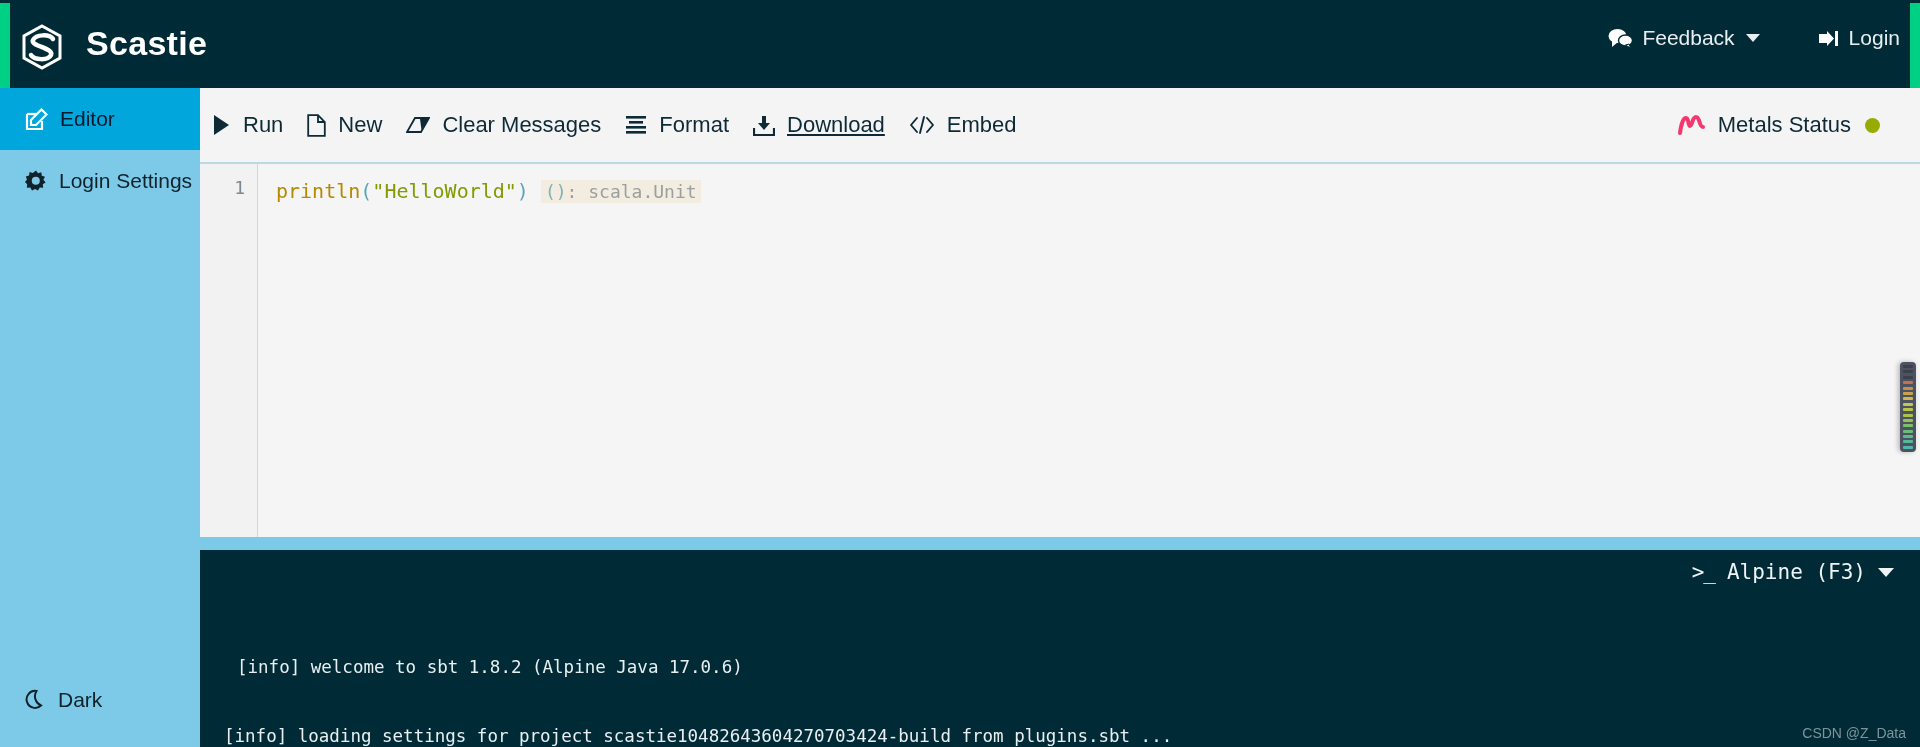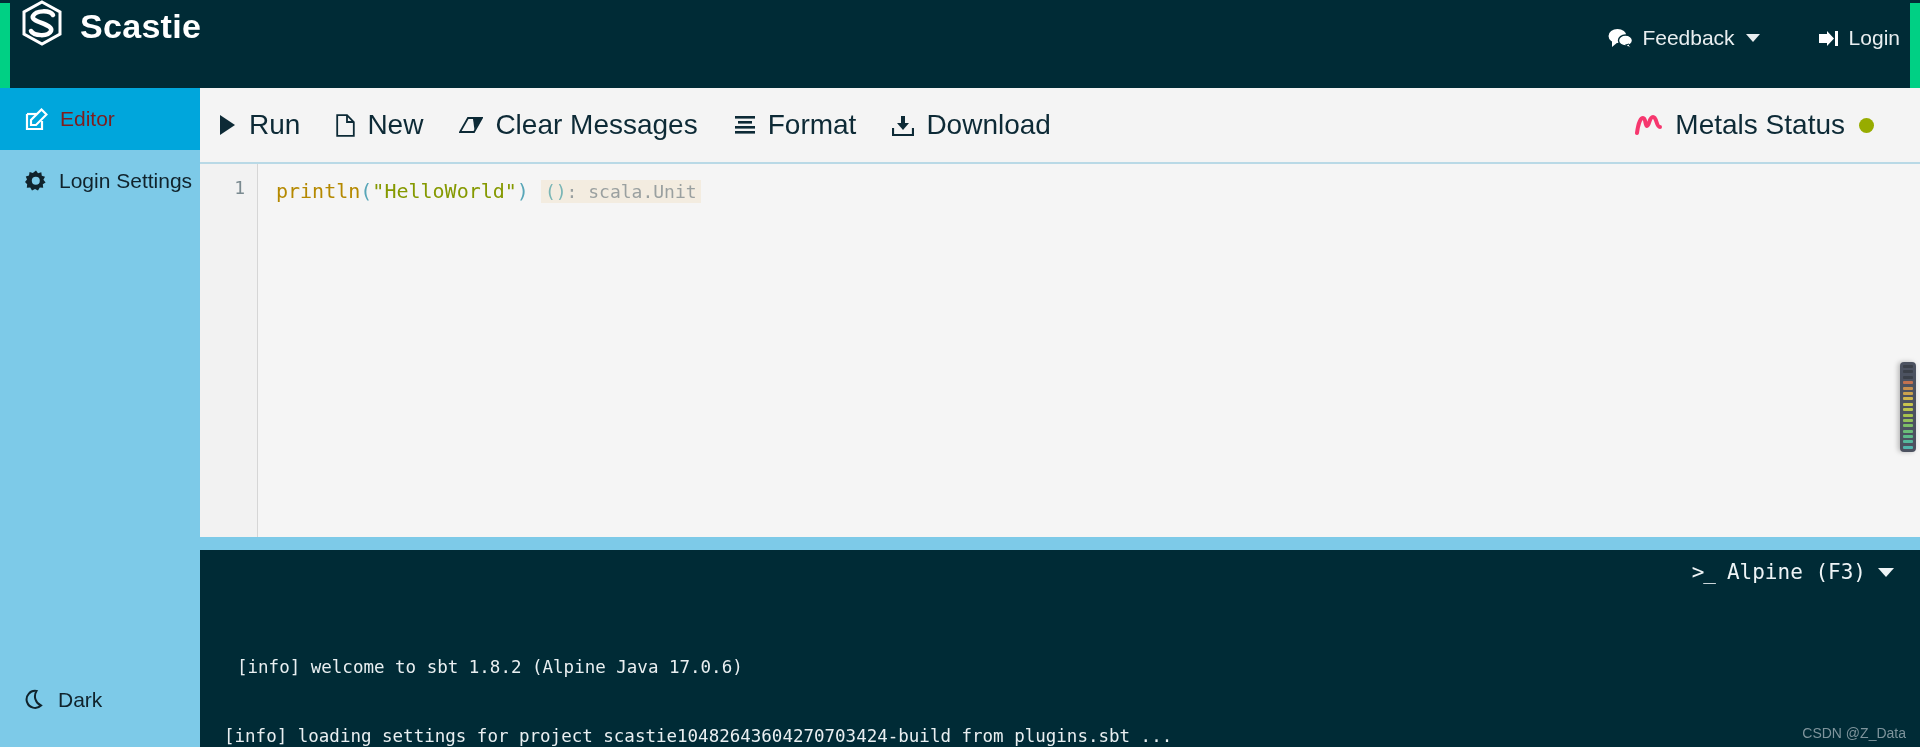--- a/index.html
+++ b/index.html
@@ -18,22 +18,22 @@
   }
   #green-accent {
     position: absolute; left: 0; top: 3px; width: 10px; height: 85px;
     background: #00d084;
   }
   #green-accent-right {
     position: absolute; right: 0; top: 3px; width: 10px; height: 85px;
     background: #00d084;
   }
   #brand {
-    position: absolute; left: 20px; top: 0;
-    display: flex; align-items: flex-end; gap: 16px;
+    position: absolute; left: 20px; top: 24px;
+    display: flex; align-items: flex-start; gap: 22px;
   }
   #brand .logo { width: 44px; height: 46px; display: block; }
   #brand .name {
     color: #ffffff; font-size: 34px; font-weight: bold; letter-spacing: .3px;
   }
   #topbar-right {
     position: absolute; right: 20px; top: 26px;
     display: flex; align-items: center; gap: 58px;
   }
   .topbar-link {
@@ -71,40 +71,40 @@
   #sidebar {
     position: absolute; left: 0; top: 88px; width: 200px; height: 659px;
     background: #7dcae8;
   }
   .side-item {
     display: flex; align-items: center; gap: 12px;
     height: 62px; padding-left: 25px;
     font-size: 21px; color: #10232c; cursor: pointer;
   }
   .side-item.active {
-    background: #00a6dc; color: #7f1d1d;
+    background: #00a6dc; color: #0f172a;
   }
   .side-item svg { display: block; flex: none; }
   #side-dark {
     position: absolute; left: 0; bottom: 16px; width: 200px;
   }
 
   
   #toolbar {
     position: absolute; left: 200px; top: 88px; width: 1720px; height: 74px;
     background: #f4f4f4;
     display: flex; align-items: center;
   }
   .tool-btn {
     display: flex; align-items: center; gap: 12px;
-    color: #0d2a36; font-size: 28px; cursor: pointer;
-    padding: 0 18px; height: 74px;
+    color: #0d2a36; font-size: 22px; cursor: pointer;
+    padding: 0 12px; height: 74px;
   }
   .tool-btn svg { display: block; flex: none; }
-  .tool-btn .lbl.underline { }
+  .tool-btn .lbl.underline { text-decoration: underline; }
   .dot {
     width: 15px; height: 15px; border-radius: 50%;
     background: #97ac00; display: inline-block; margin-left: 2px;
   }
   #metals-status {
     margin-left: auto; margin-right: 28px;
   }
 
   
   #editor {
@@ -314,20 +314,30 @@
       <span>
         <svg width="22" height="21" viewBox="0 0 22 21">
           <rect x="9" y="1" width="4" height="8" fill="#0d2a36"></rect>
           <path d="M5 8 L11 15 L17 8 Z" fill="#0d2a36"></path>
           <path d="M1 13 L1 20 L21 20 L21 13" fill="none" stroke="#0d2a36" stroke-width="2.2"></path>
         </svg>
       </span>
       <span class="lbl underline">Download</span>
     </div>
 
+    <div class="tool-btn">
+      <span>
+        <svg width="26" height="18" viewBox="0 0 26 18">
+          <path d="M8 2 L2 9 L8 16" fill="none" stroke="#0d2a36" stroke-width="1.9" stroke-linecap="round" stroke-linejoin="round"></path>
+          <path d="M18 2 L24 9 L18 16" fill="none" stroke="#0d2a36" stroke-width="1.9" stroke-linecap="round" stroke-linejoin="round"></path>
+          <line x1="15" y1="1" x2="11" y2="17" stroke="#0d2a36" stroke-width="1.9" stroke-linecap="round"></line>
+        </svg>
+      </span>
+      <span class="lbl">Embed</span>
+    </div>
 
     <div class="tool-btn" id="metals-status">
       <span>
         <svg width="28" height="22" viewBox="0 0 28 22">
           <path d="M2 19 C3 11, 5 4, 8 4 C11 4, 10 12, 12 12 C14.5 12, 14 3, 18 3 C22 3, 21 13, 25 13" fill="none" stroke="#f6376e" stroke-width="4" stroke-linecap="round"></path>
         </svg>
       </span>
       <span class="lbl">Metals Status</span>
       <span class="dot" style="background: rgb(151, 172, 0);"></span>
     </div>

